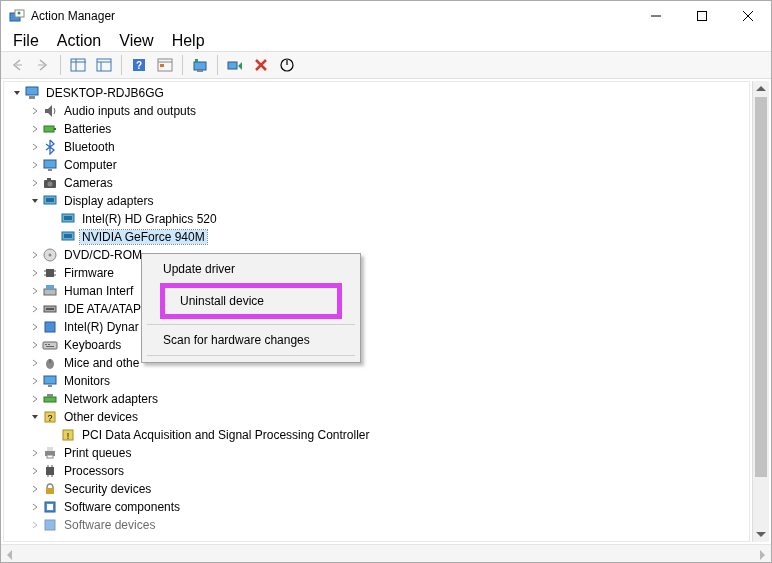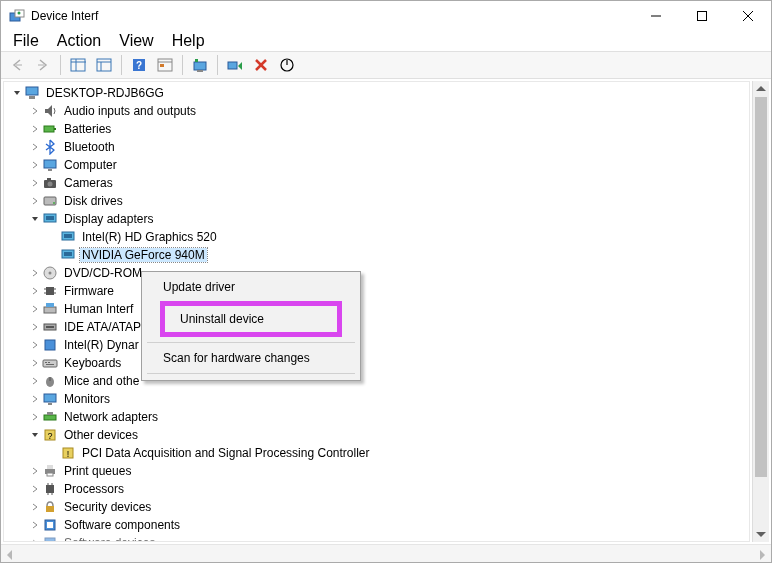--- a/index.html
+++ b/index.html
@@ -120,21 +120,21 @@
   }
   .label { padding: 0 2px; }
   .depth0 { padding-left: 0px; }
   .depth1 { padding-left: 18px; }
   .depth2 { padding-left: 36px; }
 
   
   .context-menu {
     position: absolute;
     left: 140px;
-    top: 270px;
+    top: 252px;
     width: 220px;
     background: #f2f2f2;
     border: 1px solid #a0a0a0;
     box-shadow: 3px 3px 3px rgba(0,0,0,0.25);
     padding: 3px;
     font-size: 12px;
     z-index: 50;
   }
   .ctx-item {
     padding: 5px 18px;
@@ -162,21 +162,21 @@
 <body>
 
 <div class="titlebar">
   <span class="app-icon">
     <svg viewBox="0 0 16 16">
         <rect x="1" y="5" width="10" height="8" fill="#4a90d9" stroke="#2a5a99"></rect>
         <rect x="6" y="2" width="9" height="7" fill="#fff" stroke="#888"></rect>
         <circle cx="10" cy="5" r="1.5" fill="#2a9d4a"></circle>
       </svg>
   </span>
-  <span class="title">Device Interf</span>
+  <span class="title">Action Manager</span>
   <div class="win-controls">
     <div class="win-btn">
         <svg width="10" height="10">
           <line x1="0" y1="5" x2="10" y2="5" stroke="#000"></line>
         </svg>
       </div>
     <div class="win-btn">
         <svg width="10" height="10">
           <rect x="0.5" y="0.5" width="9" height="9" fill="none" stroke="#000"></rect>
         </svg>
@@ -354,34 +354,20 @@
       <span class="node-icon">
           <svg viewBox="0 0 16 16">
             <rect x="2" y="5" width="12" height="8" fill="#555" rx="1"></rect>
             <circle cx="8" cy="9" r="2.5" fill="#888"></circle>
             <rect x="5" y="3" width="4" height="2" fill="#555"></rect>
           </svg>
         </span>
       <span class="label">Cameras</span>
     </div>
 
-    <div class="tree-row depth1">
-      <span class="expander">
-          <svg viewBox="0 0 8 8">
-            <path d="M2 1 L6 4 L2 7" fill="none" stroke="#888"></path>
-          </svg>
-        </span>
-      <span class="node-icon">
-          <svg viewBox="0 0 16 16">
-            <rect x="2" y="4" width="12" height="8" fill="#bbb" stroke="#666" rx="1"></rect>
-            <circle cx="12" cy="10" r="1" fill="#4a4"></circle>
-          </svg>
-        </span>
-      <span class="label">Disk drives</span>
-    </div>
 
     <div class="tree-row depth1">
       <span class="expander">
           <svg viewBox="0 0 8 8">
             <path d="M1 2 L7 2 L4 6 Z" fill="#404040"></path>
           </svg>
         </span>
       <span class="node-icon">
           <svg viewBox="0 0 16 16">
             <rect x="2" y="3" width="12" height="8" fill="#5ab5e0" stroke="#2a6a99"></rect>

